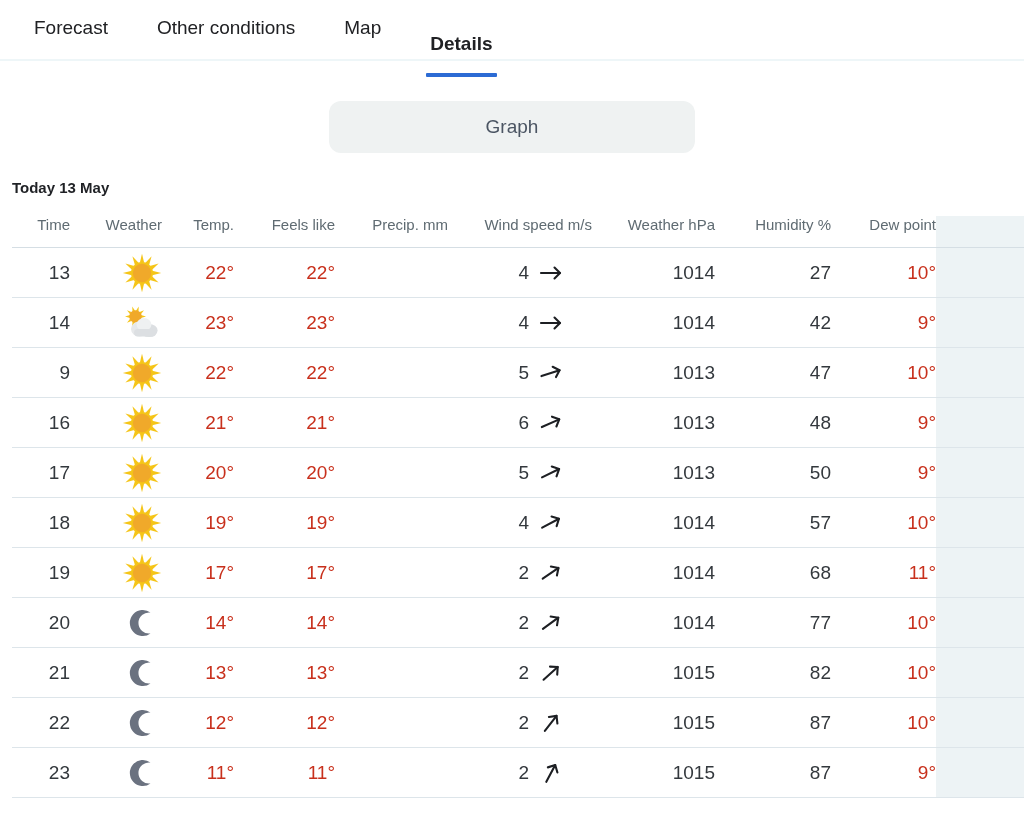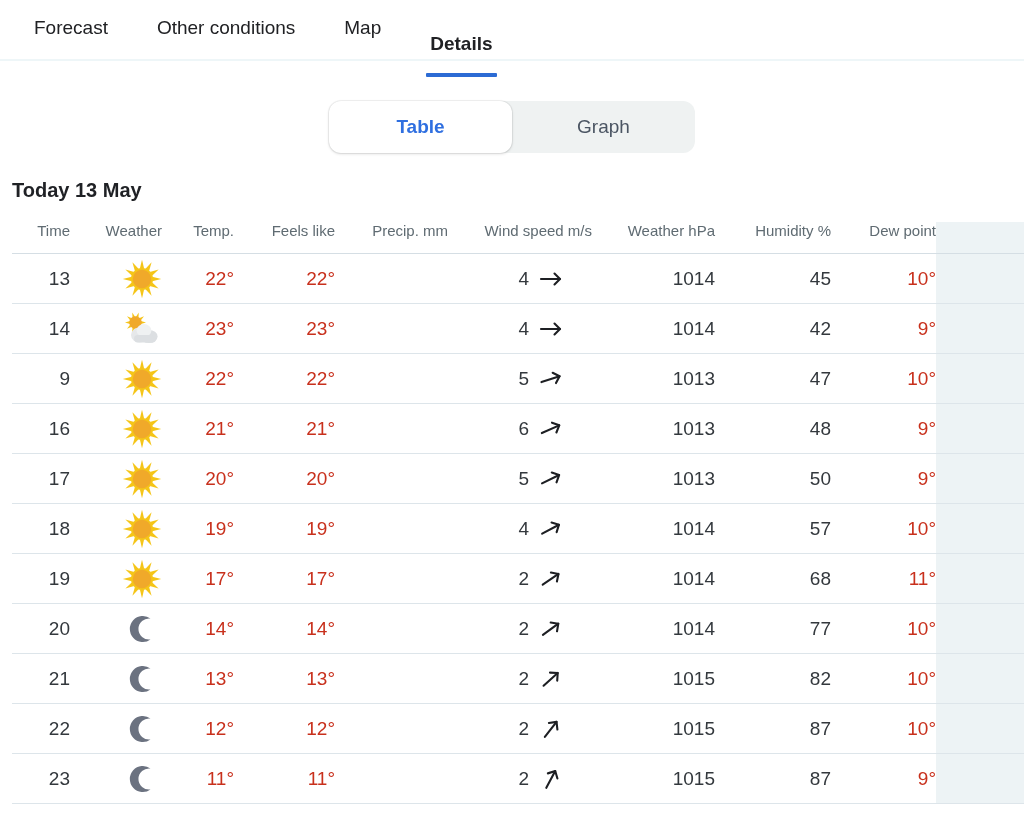--- a/index.html
+++ b/index.html
@@ -83,21 +83,21 @@
   .toggle-btn.active {
     background: #ffffff;
     color: #2f6fe0;
     font-weight: bold;
     box-shadow: 0 1px 3px rgba(0,0,0,.14), 0 0 0 1px rgba(0,0,0,.05);
   }
 
   
   .day-heading {
     margin: 26px 16px 0 12px;
-    font-size: 20px;
+    font-size: 15px;
     font-weight: bold;
     color: #1f2125;
   }
 
   
   .table-scroll {
     margin-top: 20px;
     width: 1024px;
     overflow: hidden;
   }
@@ -167,21 +167,20 @@
     <div class="nav-tab">
      <span>Map</span>
    </div>
     <div class="nav-tab active">
      <span>Details</span>
    </div>
   </div>
 
 <div class="toggle-wrap">
   <div class="toggle" id="toggle">
-      <button class="toggle-btn active">Table</button>
       <button class="toggle-btn">Graph</button>
     </div>
 </div>
 
 <div class="day-heading">Today 13 May</div>
 
 <div class="table-scroll">
   <table class="wx">
     <colgroup>
       <col class="c-time">
@@ -240,21 +239,21 @@
     <svg width="26" height="26" viewBox="0 0 26 26" style="transform:rotate(0deg)">
       <g stroke="#1d1f23" stroke-width="2.1" fill="none" stroke-linecap="round" stroke-linejoin="round">
         <line x1="3" y1="13" x2="22" y2="13"></line>
         <polyline points="16.5,7.6 22,13 16.5,18.4"></polyline>
       </g>
     </svg>
   </span>
       </span>
     </td>
     <td>1014</td>
-    <td>45</td>
+    <td>27</td>
     <td><span class="temp-val">10°</span></td>
     <td class="cloud-col"></td>
   </tr>
   <tr>
     <td class="al">14</td>
     <td class="ac"><svg class="wx-icon" viewBox="0 0 40 40">
     <g fill="#f5c518">
       <polygon points="18.92590956157961,14.885462171825328 24,13.5 18.92590956157961,12.114537828174672"></polygon>
                 <polygon points="17.075298813051397,17.81013206263953 21.994678440936948,19.67174514907097 18.704007277467454,15.5684071784989"></polygon>
                 <polygon points="13.859045437874705,19.08847800152612 16.744678440936948,23.486093421099113 16.494351091064534,18.232215289210817"></polygon>

